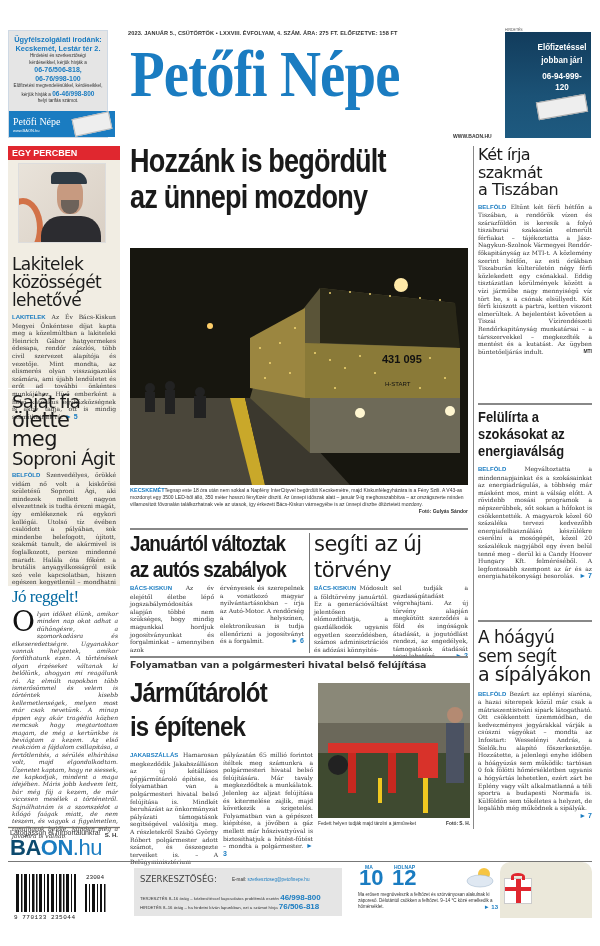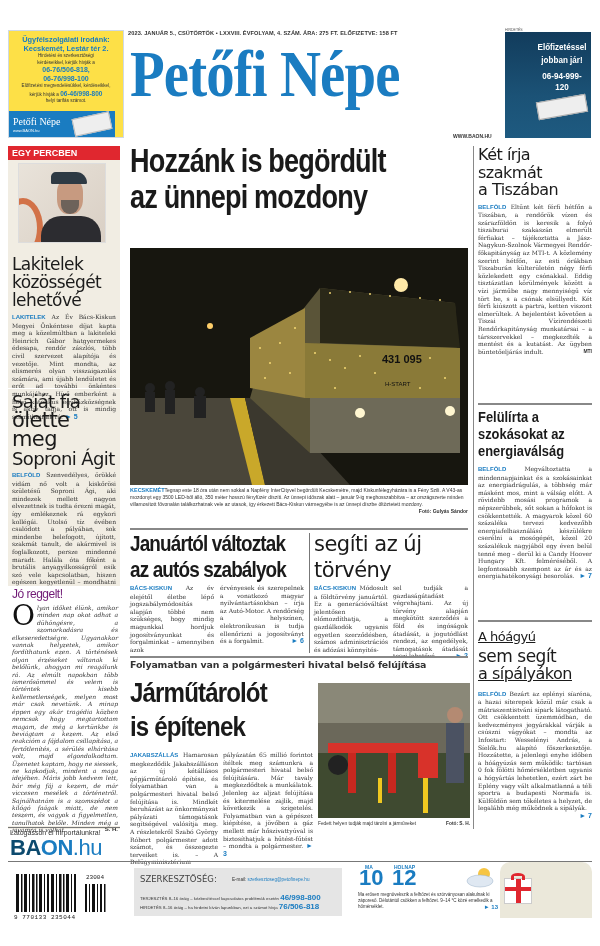--- a/index.html
+++ b/index.html
@@ -6,21 +6,21 @@
   body { width: 600px; height: 946px; background: #ffffff; font-family: "Liberation Serif", serif; color: #222; overflow: hidden; position: relative; }
   .abs { position: absolute; }
   .blue { color: #1a7cc1; }
   .kicker { color: #1a7cc1; font-family: "Liberation Sans", sans-serif; font-weight: bold; font-size: 6px; }
   .body-text { font-size: 6px; line-height: 7.6px; color: #333; text-align: justify; font-family: "DejaVu Serif", serif; }
   .arrow { color: #1a7cc1; font-family: "Liberation Sans", sans-serif; font-weight: bold; font-size: 7px; }
   .head-cond { font-family: "Liberation Sans", sans-serif; font-weight: bold; letter-spacing: -1px; transform-origin: left top; color: #1a1a1a; }
   .head-light { font-family: "DejaVu Sans", sans-serif; font-weight: normal; color: #1a1a1a; letter-spacing: -0.5px; }
 
   
-  #promo { left: 8px; top: 30px; width: 116px; height: 108px; border: 1px solid #cfd9e4; background: #fde047; }
+  #promo { left: 8px; top: 30px; width: 100px; height: 108px; border: 1px solid #cfd9e4; background: #e5e5e5; }
   #promo .t1 { font-family: "Liberation Sans", sans-serif; font-weight: bold; font-size: 7.4px; color: #1a7cc1; text-align: center; margin-top: 4px; line-height: 9px; }
   #promo .small { font-family: "Liberation Sans", sans-serif; font-size: 4.6px; text-align: center; color: #333; line-height: 6.6px; }
   #promo .phone { font-family: "Liberation Sans", sans-serif; font-weight: bold; font-size: 7px; text-align: center; color: #1a7cc1; line-height: 8.5px; }
   #promo .band { position: absolute; left: 0; bottom: 0; width: 106px; height: 26px; background: #1a7cc1; }
   #promo .band .logo { color: #fff; font-family: "Liberation Serif", serif; font-size: 10px; position: absolute; left: 4px; top: 5px; }
   #promo .band .url { color: #fff; font-family: "Liberation Sans", sans-serif; font-size: 4px; position: absolute; left: 4px; top: 17px; }
   #promo .band .paper { position: absolute; right: 4px; top: 4px; width: 38px; height: 18px; background: #eee; transform: rotate(-12deg); border: 1px solid #bbb; }
 
   
   #dateline { left: 128px; top: 30px; font-family: "Liberation Sans", sans-serif; font-weight: bold; font-size: 5.6px; color: #333; letter-spacing: 0.1px; }
@@ -123,21 +123,21 @@
 
 <div class="abs" style="left:12px; top:392px; width:104px;">
   <div class="left-head" style="font-size:18px; line-height:19px;">Saját fia</div>
   <div class="left-head" style="font-size:21px; line-height:19px;">ölette meg</div>
   <div class="left-head" style="font-size:18px; line-height:19px;">Soproni Ágit</div>
   <div class="body-text" style="margin-top:3px;"><span class="kicker">BELFÖLD</span> <span>Szenvedélyes, örökké vidám nő volt a kiskőrösi születésű Soproni Ági, aki mindezek mellett nagyon elvezettnek is tudta érezni magát, így emlékeznek rá egykori kollégái. Utolsó tíz évében csalódott a pályában, sok mindenbe belefogott, újított, szakmát tanult, de akármivel is foglalkozott, persze mindenné maradt. Halála óta főként a brutális anyagyilkosságról esik szó vele kapcsolatban, hiszen egészen kegyetlenül – mondhatni – kivégezték. Soproni Ágit az ezredfordulón saját fia ölette meg, elképesztő kegyetlenséggel.</span> <span class="arrow">► 12</span></div>
 </div>
 
 <div class="abs" style="left:8px; top:586px; width:112px; height:240px; background:#fff;"></div>
 <div class="abs" style="left:12px; top:587px; width:106px;">
-  <div style="font-family:Liberation Sans, sans-serif; font-size:12px; color:#701a75; letter-spacing:-0.5px;">Jó reggelt!</div>
+  <div style="font-family:Liberation Serif, serif; font-size:17px; color:#0369a1; letter-spacing:-0.5px;">Jó reggelt!</div>
   <div class="body-text" style="font-style:italic; margin-top:3px; line-height:7.4px;"><span style="float:left; font-size:28px; line-height:24px; font-style:normal; margin-right:2px; color:#111;">O</span><span>lyan időket élünk, amikor minden nap okot adhat a dühöngésre, a szomorkodásra és elkeseredettségre. Ugyanakkor vannak helyzetek, amikor fordíthatunk ezen. A történések olyan érzéseket váltanak ki belőlünk, ahogyan mi reagálunk rá. Az elmúlt napokban több ismerősömmel és velem is történtek kisebb kellemetlenségek, melyen most már csak nevetünk. A minap éppen egy akár tragédia közben nemcsak hogy megtartottam magam, de még a kertünkbe is beviágtam a kezem. Az első reakcióm a fájdalom csillapítása, a fertőtlenítés, a sérülés elhárítása volt, majd elgondolkodtam. Üzenetet kaptam, hogy ne siessek, ne kapkodjak, mindent a maga idejében. Máris jobb kedvem lett, bár még fáj a kezem, de már viccesen mesélek a történetről. Sajnálhatnám is a szomszédot a kilógó faágak miatt, de nem teszem, és vagyok a figyelmetlen, tanulhatok belőle. Minden még a javamra is válhat.</span> <b style="font-style:normal; font-family:'Liberation Sans',sans-serif; float:right;">S. H.</b></div>
 </div>
 
 <div class="abs" style="left:8px; top:827px; width:112px; height:1px; background:#777;"></div>
 <div class="abs" style="left:10px; top:829px; font-family:'Liberation Sans',sans-serif; font-size:7px; color:#333;">Látogasson el hírportálunkra!</div>
 <div class="abs" style="left:10px; top:836px; font-family:'Liberation Sans',sans-serif; font-size:22px; line-height:24px; letter-spacing:-0.5px;">
   <b style="color:#0c4a6e">BA</b><b style="color:#1a7cc1">ON</b><span style="color:#1a7cc1">.hu</span>
 </div>
 
 <div id="main-head" class="abs head-cond">
@@ -256,23 +256,23 @@
 <div class="abs" style="left:478px; top:408px; width:114px;">
   <div class="right-head-b">Felülírta a</div>
   <div class="right-head-b">szokásokat az</div>
   <div class="right-head-b">energiaválság</div>
   <div class="body-text" style="margin-top:6px;"><span class="kicker">BELFÖLD</span> <span>Megváltoztatta a mindennapjainkat és a szokásainkat az energiadrágulás, a többség már másként mos, mint a válság előtt. A rövidebb mosási programok a népszerűbbek, sőt sokan a hőfokot is csökkentették. A magyarok közel 60 százaléka tervezi kedvezőbb energiafelhasználású készülékre cserélni a mosógépét, közel 20 százalékuk nagyjából egy éven belül tenné meg – derül ki a Candy Hoover Hungary Kft. felméréséből. A legfontosabb szempont az ár és az energiahatékonysági besorolás.</span> <span class="arrow" style="float:right">► 7</span></div>
 </div>
 
 <div class="abs hr" style="left:478px; top:620px; width:114px;"></div>
 
 <div class="abs" style="left:478px; top:628px; width:114px;">
-  <div class="right-head" style="font-size:13px; line-height:18.5px;text-decoration:underline;">A hóágyú</div>
+  <div class="right-head" style="font-size:17px; line-height:18.5px;">A hóágyú</div>
   <div class="right-head" style="font-size:17px; line-height:18.5px;">sem segít</div>
-  <div class="right-head" style="font-size:16px; line-height:18.5px;text-decoration:underline;">a sípályákon</div>
+  <div class="right-head" style="font-size:19px; line-height:18.5px;">a sípályákon</div>
   <div class="body-text" style="margin-top:6px;"><span class="kicker">BELFÖLD</span> <span>Bezárt az eplényi síaréna, a hazai síterepek közül már csak a mátraszentistváni sípark látogatható. Ott csökkentett üzemmódban, de kedvezményes jegyárakkal várják a csúszni vágyókat – mondta az Infostart: Wesselényi András, a Síelők.hu alapító főszerkesztője. Hozzátette, a jelenlegi enyhe időben a hóágyúzás sem működik: tartósan 0 fok fölötti hőmérsékletben ugyanis a hógyártás lehetetlen, ezért zárt be Eplény vagy vált alkalmatlanná a téli sportra a budapesti Normafa is. Külföldön sem tökéletes a helyzet, de legalább még működnek a sípályák.</span> <span class="arrow" style="float:right">► 7</span></div>
 </div>
 
 <div id="bottom-rule" class="abs"></div>
 
 <div id="barcode" class="abs">
   <svg width="100" height="48" viewBox="0 0 100 48">
     <g fill="#111">
       <rect x="2" y="4" width="3" height="38"></rect>
         <rect x="7" y="4" width="1.5" height="38"></rect>

